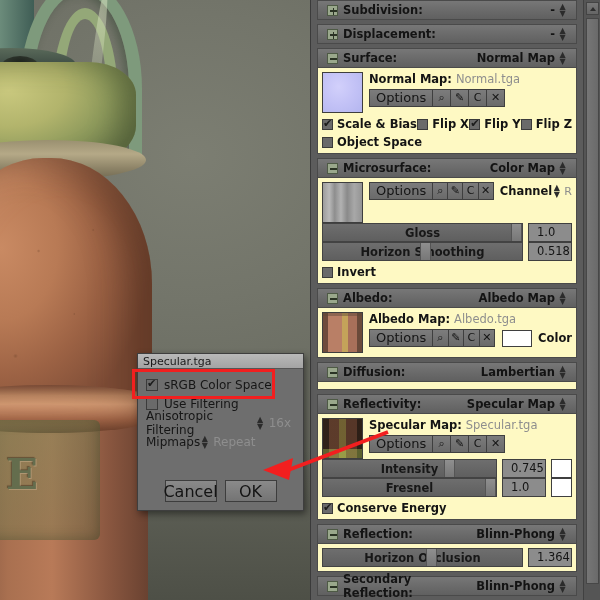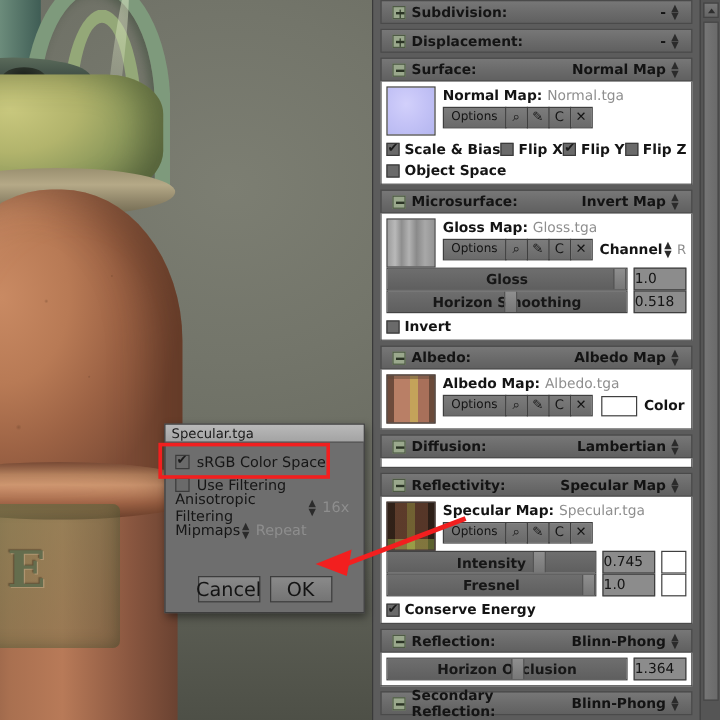--- a/index.html
+++ b/index.html
@@ -148,21 +148,21 @@
     color: #131313; font-weight: bold; margin-right: 3px;
     white-space: nowrap;
   }
   .spin {
     display: inline-block; width: 9px; flex: none;
     font-size: 8px; line-height: 7px; color: #2b2b2b; text-align: center;
   }
   .spin i { display: block; font-style: normal; }
 
   .group-body {
-    background: #ffffff;
+    background: #fef9c3;
     border: 1px solid #4a4a4a; border-top: none;
     padding: 4px;
   }
   .group-body.slim { padding: 2px 4px; height: 8px; }
 
   .maprow { display: flex; gap: 6px; }
   .thumb {
     width: 41px; height: 41px; flex: none;
     border: 1px solid #3e3e3e;
     background: #8a8a8a;
@@ -190,21 +190,21 @@
   }
   .mapinfo { flex: 1; min-width: 0; }
   .maplabel { font-size: 11.5px; color: #141414; font-weight: bold; line-height: 15px; margin-bottom: 2px; }
   .maplabel .fname { color: #8e8e8e; font-weight: normal; }
 
   .btnrow { display: flex; align-items: center; gap: 0; }
   .btn {
     height: 18px; padding: 8px 6px;
     background: linear-gradient(to bottom, #7c7c7c, #6a6a6a);
     border: 1px solid #3f3f3f;
-    color: #141414; font-size: 10px; line-height: 16px;
+    color: #141414; font-size: 13px; line-height: 16px;
     display: flex; align-items: center; justify-content: center;
     white-space: nowrap;
   }
   .ibtn { width: 19px; padding: 0; margin-left: -1px; font-size: 11px; }
   .chanlabel { font-size: 11.5px; color: #141414; margin-left: 6px; white-space: nowrap; font-weight: bold;}
   .chanval { color: #8e8e8e; margin-left: 3px; font-weight: normal; }
   .swatch {
     width: 30px; height: 17px; background: #ffffff;
     border: 1px solid #3f3f3f; margin-left: 7px; flex: none;
   }
@@ -232,21 +232,21 @@
     overflow: hidden;
   }
   .slider .knob {
     position: absolute; top: 0; width: 11px; height: 100%;
     background: linear-gradient(to bottom, #8f8f8f, #777777);
     border-left: 1px solid #555; border-right: 1px solid #555;
   }
   .numbox {
     width: 44px; height: 19px; flex: none;
     background: #8c8c8c; border: 1px solid #3f3f3f;
-    font-size: 11.5px; color: #141414; line-height: 17px; padding-left: 0;
+    font-size: 11.5px; color: #141414; line-height: 17px; padding-left: 8px;
   }
   .sw-after {
     width: 21px; height: 19px; background: #ffffff;
     border: 1px solid #3f3f3f; flex: none;
   }
 
   
   #scrollbar {
     position: absolute; right: 0; top: 0; width: 17px; height: 600px;
     background: #555555; border-left: 1px solid #414141;
@@ -397,31 +397,30 @@
                 <span class="cbbox"></span>
                 <span>Object Space</span>
               </div>
             </div>
           </div>
         </div>
         <div class="group">
           <div class="group-hdr">
             <div class="tgl"></div>
             <div class="gname">Microsurface:</div>
-            <div class="gval">Invert Map</div>
+            <div class="gval">Color Map</div>
             <span class="spin">
               <i>▲</i>
               <i>▼</i>
             </span>
           </div>
           <div class="group-body">
             <div class="maprow">
               <div class="thumb gloss"></div>
               <div class="mapinfo">
-                <div class="maplabel"><span>Gloss Map:</span> <span class="fname">Gloss.tga</span></div>
                 <div class="btnrow">
                   <div class="btn">Options</div>
                   <div class="btn ibtn">⌕</div>
                   <div class="btn ibtn">✎</div>
                   <div class="btn ibtn">C</div>
                   <div class="btn ibtn">✕</div>
                   <span class="chanlabel">Channel</span>
                   <span class="spin">
                     <i>▲</i>
                     <i>▼</i>

